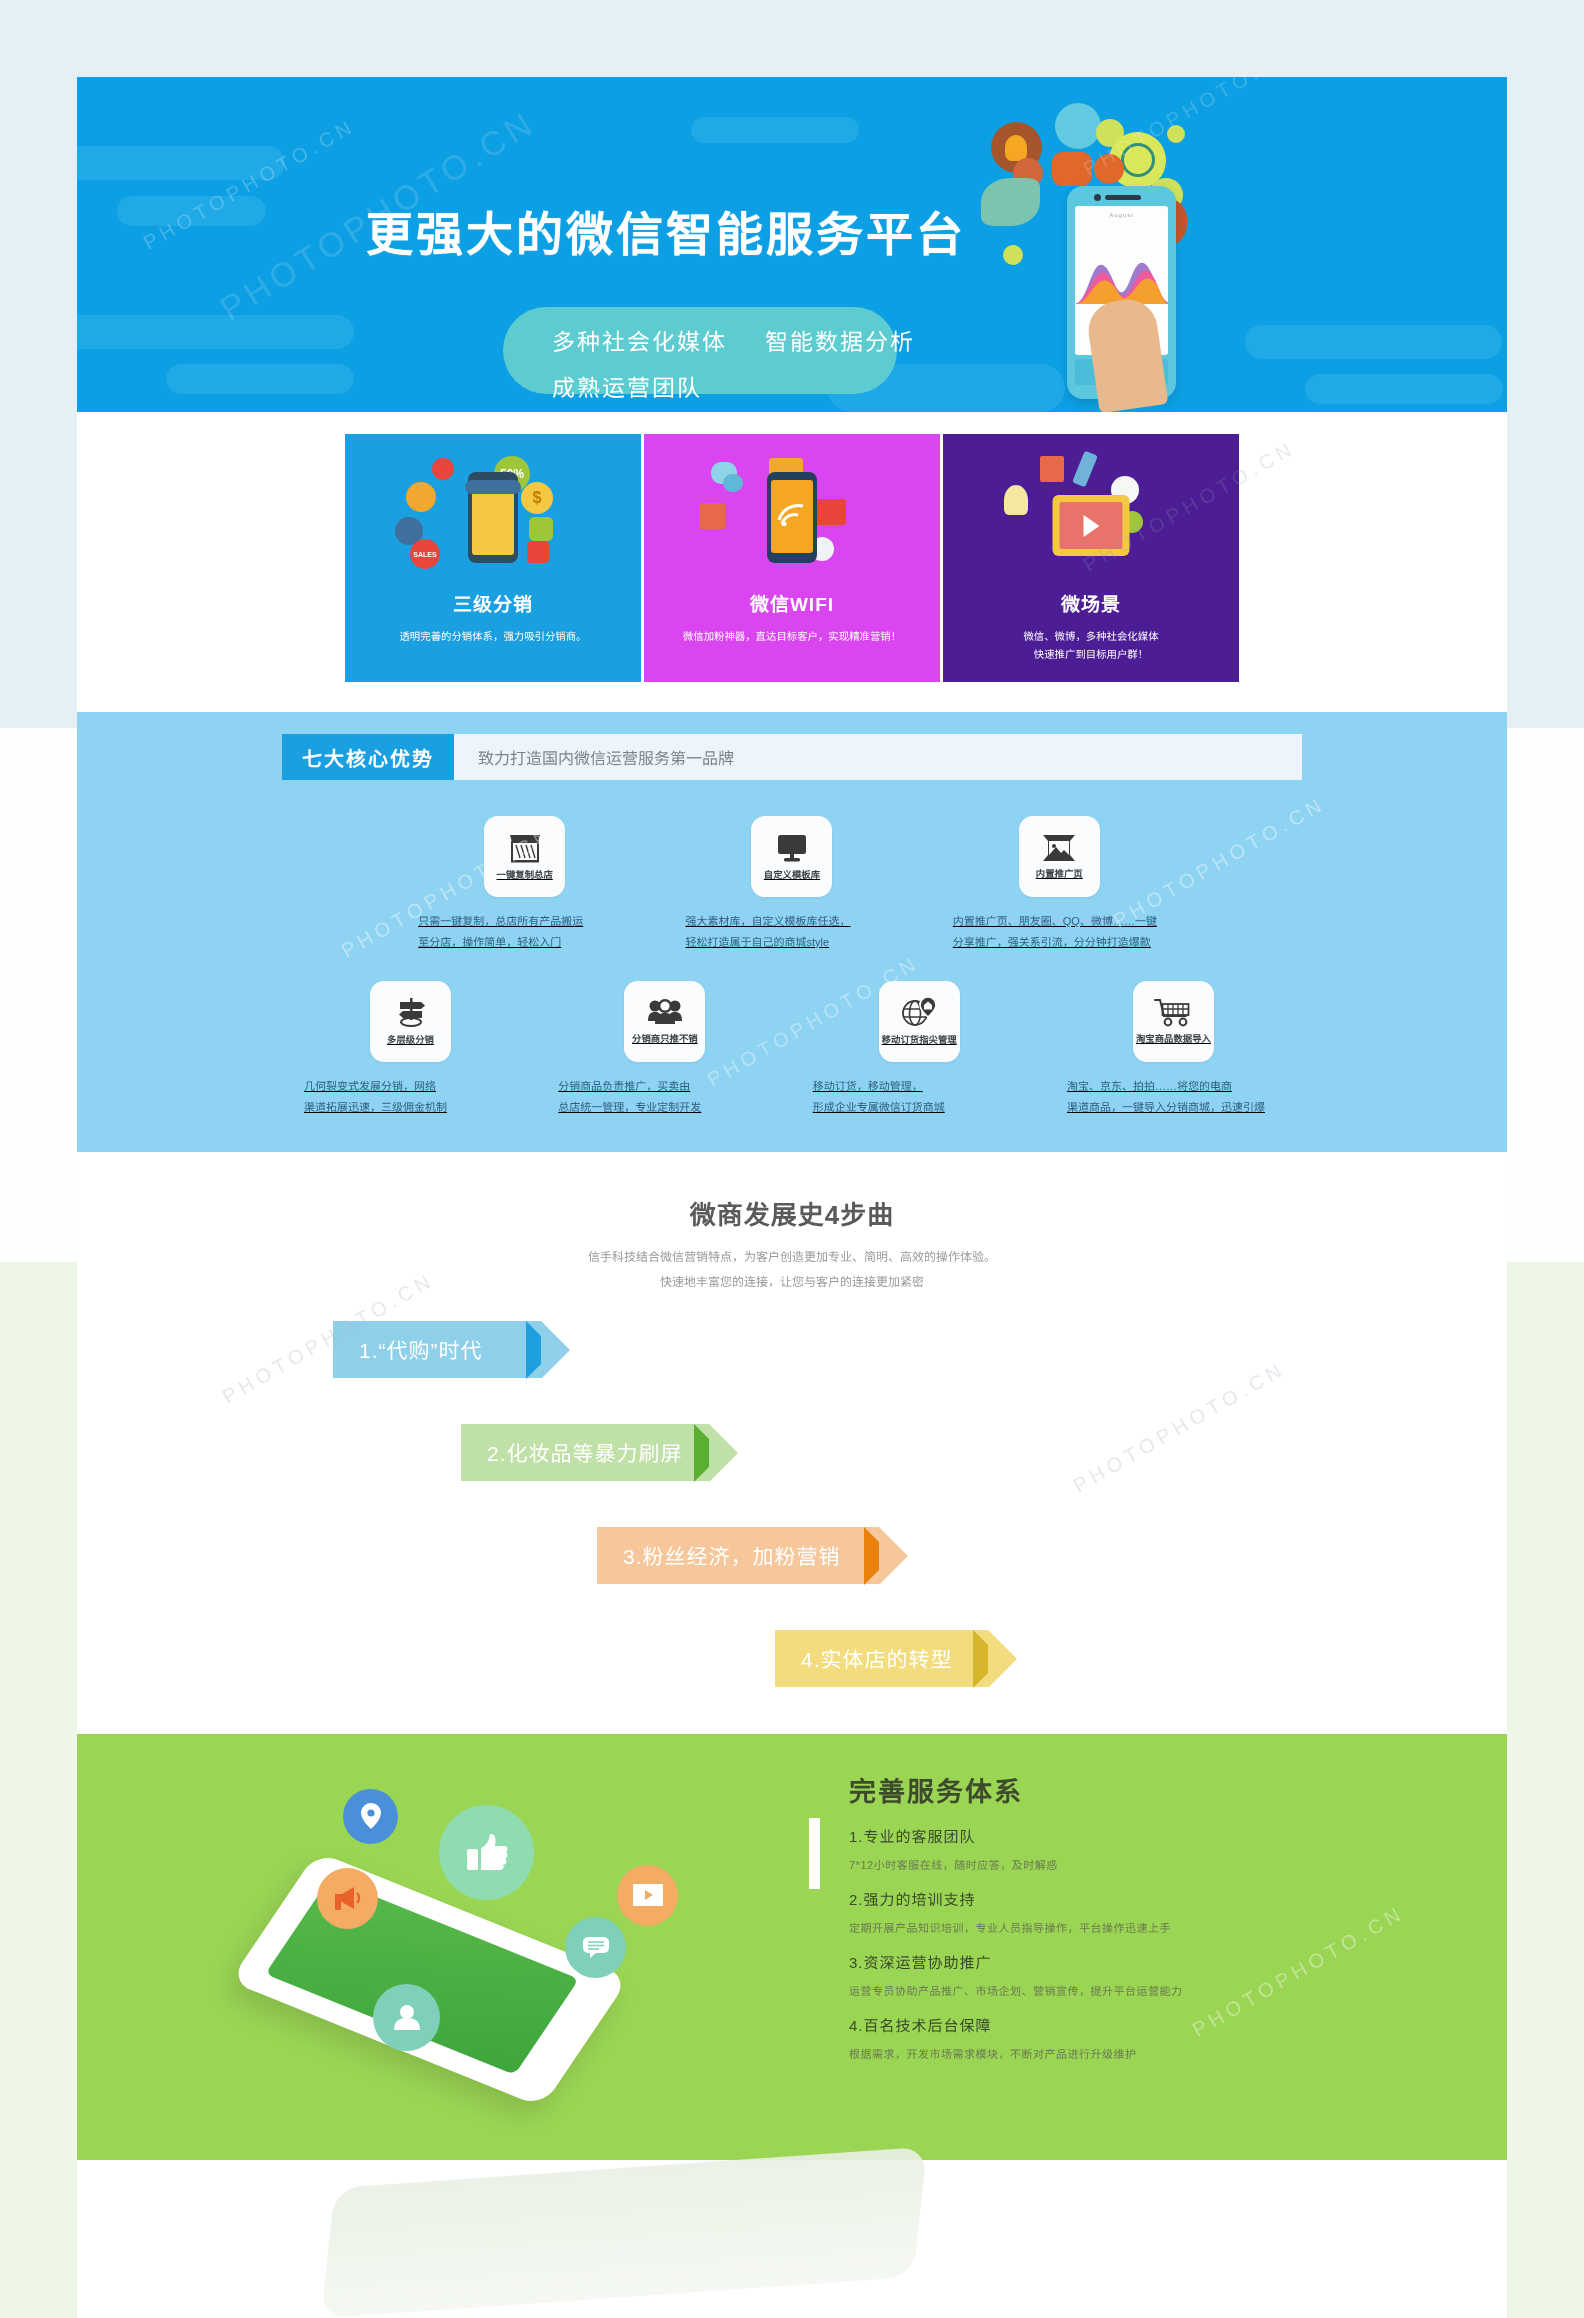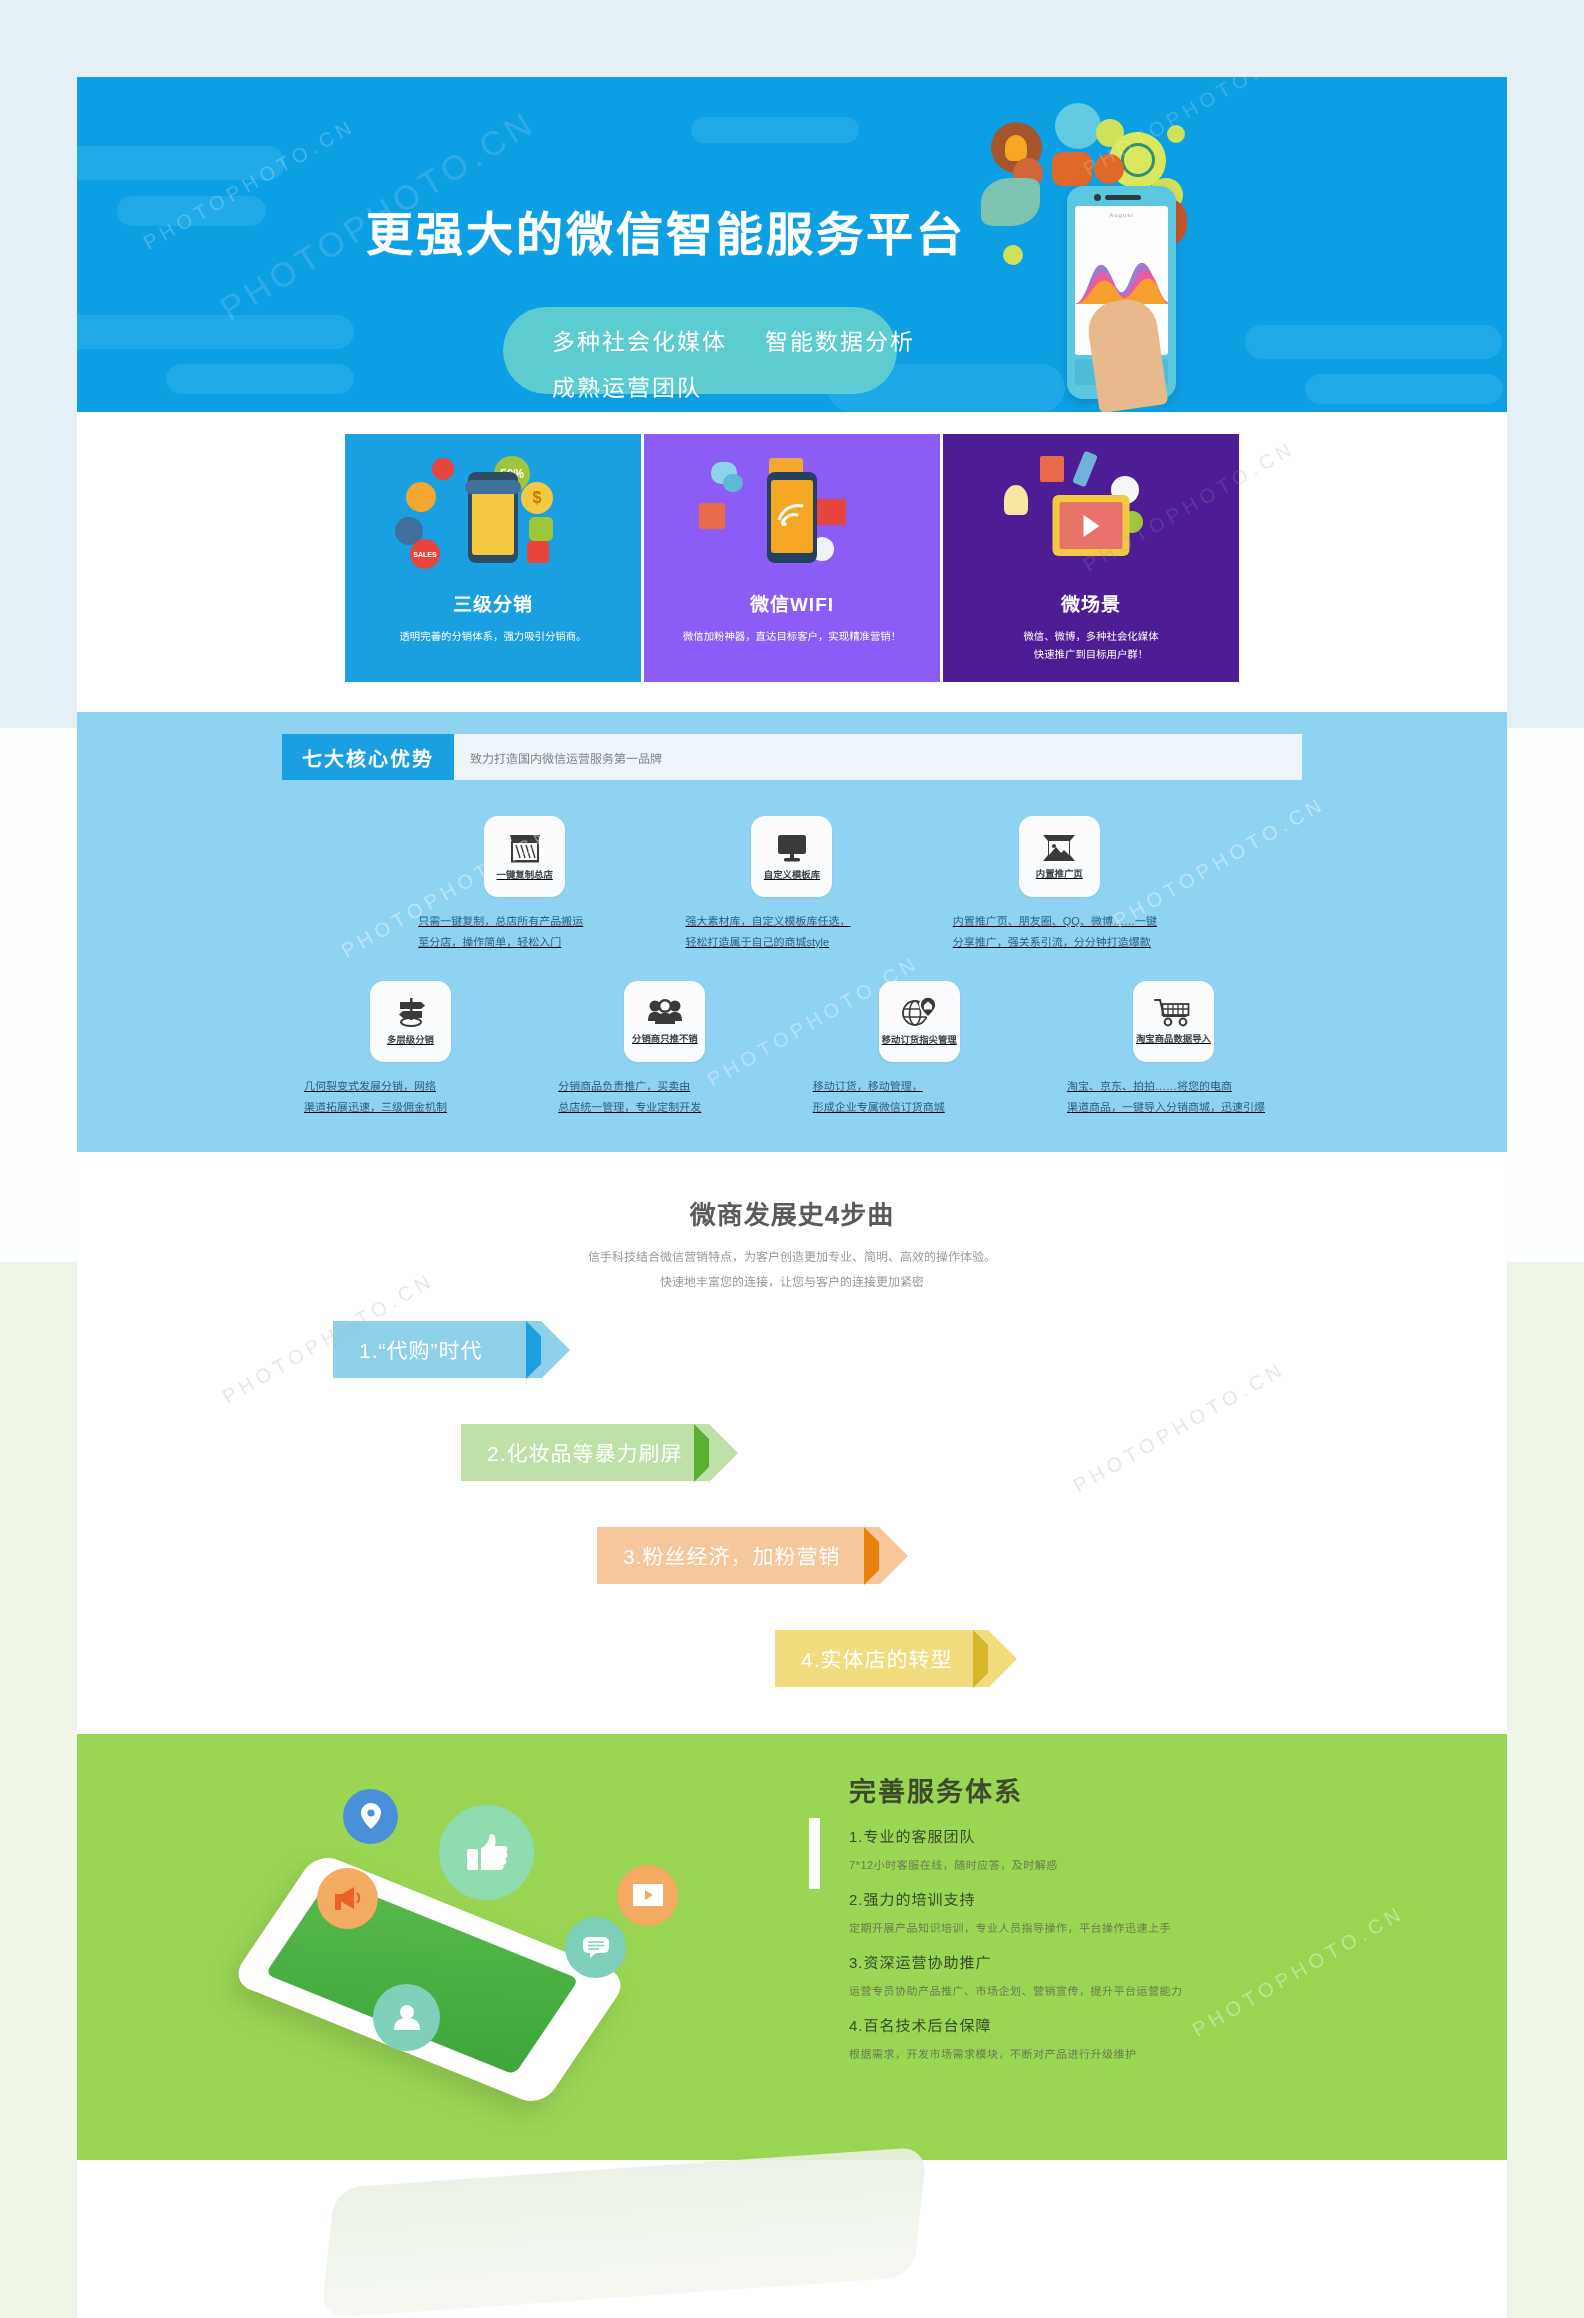--- a/index.html
+++ b/index.html
@@ -78,38 +78,38 @@
   .ph-hand {
     position:absolute; left:119px; top:213px; width:69px; height:109px;
     background:#e8b98d; border-radius:30px 30px 6px 6px; transform:rotate(-8deg);
   }
 
   
   .cards { position:relative; width:1430px; background:#ffffff; padding:22px 0 30px 0; }
   .cards-inner { display:flex; gap:3px; width:894px; margin:0 auto; }
   .card { width:296px; height:248px; position:relative; color:#fff; text-align:center; }
   .card.blue   { background:#1a9fe0; }
-  .card.green  { background:#8b5cf6; }
+  .card.green  { background:#d946ef; }
   .card.orange { background:#4c1d95; }
   .card-art { height:153px; position:relative; }
   .card-title { font-size:19px; font-weight:bold; letter-spacing:1px; margin-top:2px;}
   .card-desc { font-size:10.4px; line-height:1.7; margin-top:12px; padding:0 18px; }
 
   .mini { position:absolute; border-radius:50%; }
   .phone-sm { position:absolute; left:50%; top:38px; transform:translateX(-50%); width:50px; height:91px; border-radius:8px; }
 
   
   .adv { position:relative; width:1430px; background:#8ed3f2; padding-bottom:34px; }
   .adv-head-wrap { width:1020px; margin:0 auto; padding-top:22px; }
   .adv-head { display:flex; align-items:stretch; height:46px; background:#eef5fa; }
   .adv-head-tag {
     background:#1a9fe0; color:#fff; font-size:20px; font-weight:bold;
     padding:0 20px; display:flex; align-items:center; letter-spacing:2px;
   }
-  .adv-head-sub { color:#7b848b; font-size:12px; display:flex; align-items:center; padding-left:16px; }
+  .adv-head-sub { color:#7b848b; font-size:16px; display:flex; align-items:center; padding-left:24px; }
 
   .adv-grid { width:1020px; margin:36px auto 0 auto; }
   .adv-row { display:flex; }
   .adv-row.r1 { justify-content:space-around; padding:0 109px; }
   .adv-row.r2 { justify-content:space-between; padding:0 22px; margin-top:28px; }
   .adv-item { width:213px; text-align:left;text-decoration:underline; }
   .adv-tile {
     width:81px; height:81px; background:#fafcfd; border-radius:14px;
     margin:0 auto; position:relative; box-shadow:0 1px 3px rgba(0,0,0,.06);
     display:flex; flex-direction:column; align-items:center; justify-content:center;

